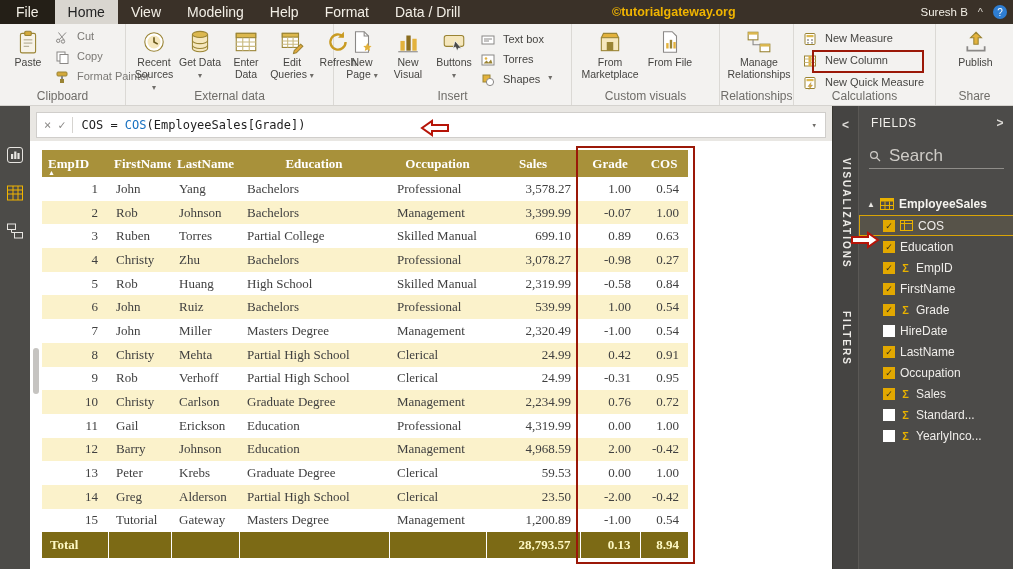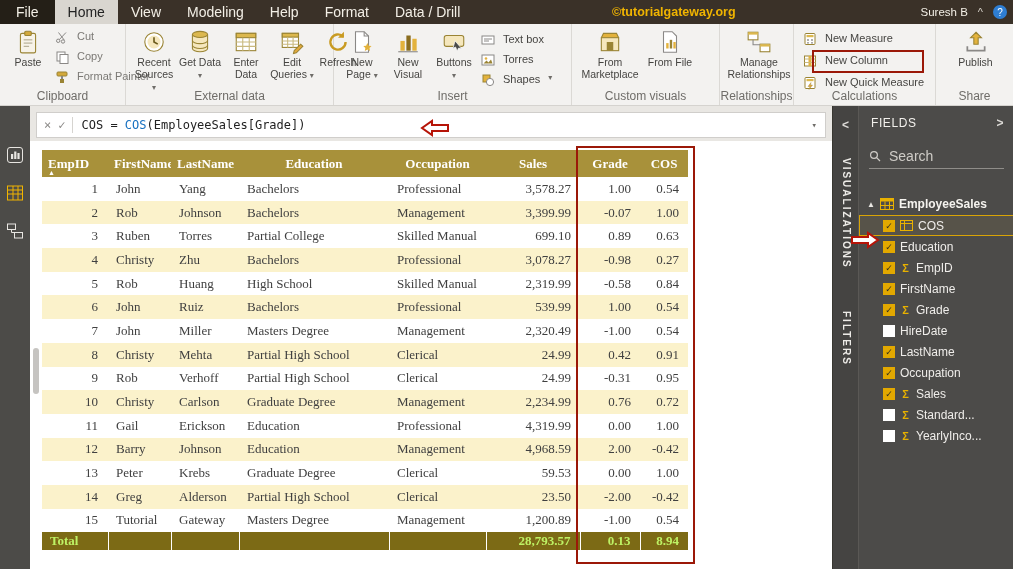--- a/index.html
+++ b/index.html
@@ -50,38 +50,38 @@
           font-family:"Liberation Serif","DejaVu Serif",serif;font-size:13px;color:#404040;}
   .dtable th{background:#a8913a;color:#fff;font-weight:bold;font-size:13px;height:27px;position:relative;padding:0 6px;}
   .dtable td{height:23.7px;padding:0 8px;overflow:hidden;white-space:nowrap;}
   .dtable tbody tr:nth-child(even){background:#fbf2cb;}
   .dtable th.c0{text-align:left;}
   .dtable th.c1,.dtable th.c2{text-align:left;}
   .dtable th.c3,.dtable th.c4,.dtable th.c5,.dtable th.c6,.dtable th.c7{text-align:center;}
   .dtable td:nth-child(1){text-align:right;padding-right:10px;}
   .dtable td:nth-child(2),.dtable td:nth-child(3),.dtable td:nth-child(4),.dtable td:nth-child(5){text-align:left;}
   .dtable td:nth-child(6),.dtable td:nth-child(7),.dtable td:nth-child(8){text-align:right;padding-right:9px;}
-  .totalrow td{background:#7c6a15;color:#bef264;font-weight:bold;height:18px;}
+  .totalrow td{background:#7c6a15;color:#fef9c3;font-weight:bold;height:26px;}
   .totalrow td:first-child{text-align:left !important;padding-left:8px;}
   .totalrow td + td{border-left:1px solid rgba(255,255,255,.22);}
   .sortind{position:absolute;left:6px;bottom:0;font-size:7px;color:#fff;}
   .scroll-thumb{position:absolute;left:3px;top:207px;width:6px;height:46px;background:#c6c4c1;border-radius:3px;}
 
   
   .panel-strip{position:absolute;top:106px;bottom:0;left:832px;width:26px;background:#454442;border-left:1px solid #383731;}
   .strip-collapse{position:absolute;top:12px;left:9px;color:#dddbd7;font-size:12px;font-weight:bold;}
   .vtext{position:absolute;left:8px;writing-mode:vertical-rl;font-size:10px;font-weight:bold;letter-spacing:2px;color:#edebe7;cursor:pointer;}
   .vt-vis{top:52px;} .vt-fil{top:205px;}
 
   
   .fields-panel{position:absolute;top:106px;bottom:0;left:858px;width:155px;background:#4c4b49;border-left:1px solid #5a5855;}
   .fp-head{height:34px;display:flex;align-items:center;justify-content:space-between;padding:0 10px 0 12px;color:#f2f0ec;font-size:12px;letter-spacing:.6px;}
   .fp-chev{font-weight:bold;font-size:12px;color:#dddbd7;}
   .fp-search{margin:4px 10px 0;height:24px;border-bottom:1px solid #8f8d89;display:flex;align-items:center;gap:6px;}
-  .fp-search input{background:transparent;border:none;outline:none;color:#e6e4e0;font-size:14px;width:108px;font-family:inherit;}
+  .fp-search input{background:transparent;border:none;outline:none;color:#e6e4e0;font-size:17px;width:108px;font-family:inherit;}
   .fp-search input::placeholder{color:#cfccc7;}
   .fp-table{margin-top:24px;height:22px;display:flex;align-items:center;padding-left:8px;gap:5px;color:#f5f3ef;font-size:12px;font-weight:bold;}
   .exp{font-size:8px;color:#e9e7e3;}
   .frow{height:21px;display:flex;align-items:center;padding-left:24px;gap:5px;color:#efedea;font-size:12px;cursor:pointer;}
   .frow.sel{box-shadow:inset 0 0 0 1px #d9a406;background:#575349;}
   .cb{width:12px;height:12px;background:#fff;display:flex;align-items:center;justify-content:center;font-size:9px;color:#33301c;flex:none;}
   .cb.on{background:#e2a800;}
   .sigma{color:#e8b100;font-size:11px;width:11px;text-align:center;flex:none;font-weight:bold;}
   .calcic{width:11px;height:9px;border:1px solid #e8b100;position:relative;display:inline-block;flex:none;}
   .calcic::before{content:"";position:absolute;left:3px;top:0;bottom:0;width:1px;background:#e8b100;}

